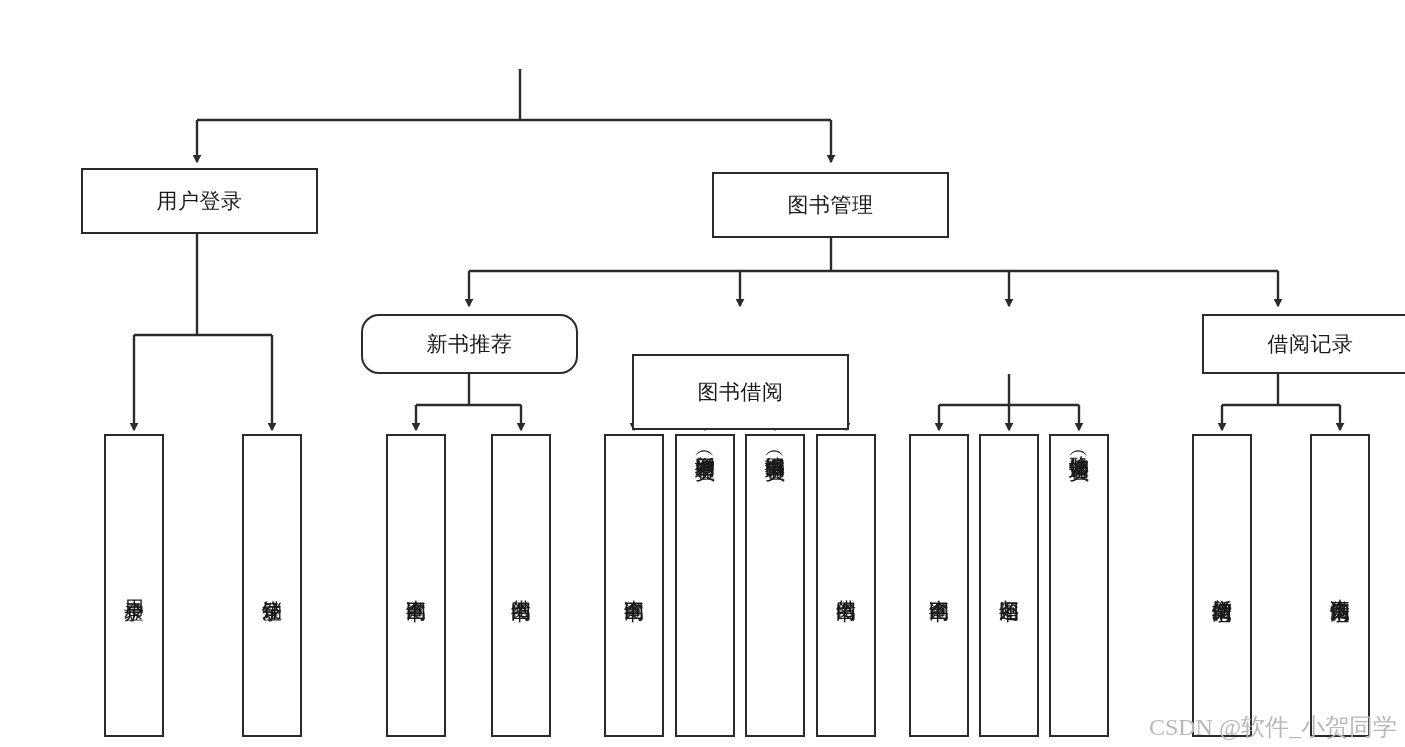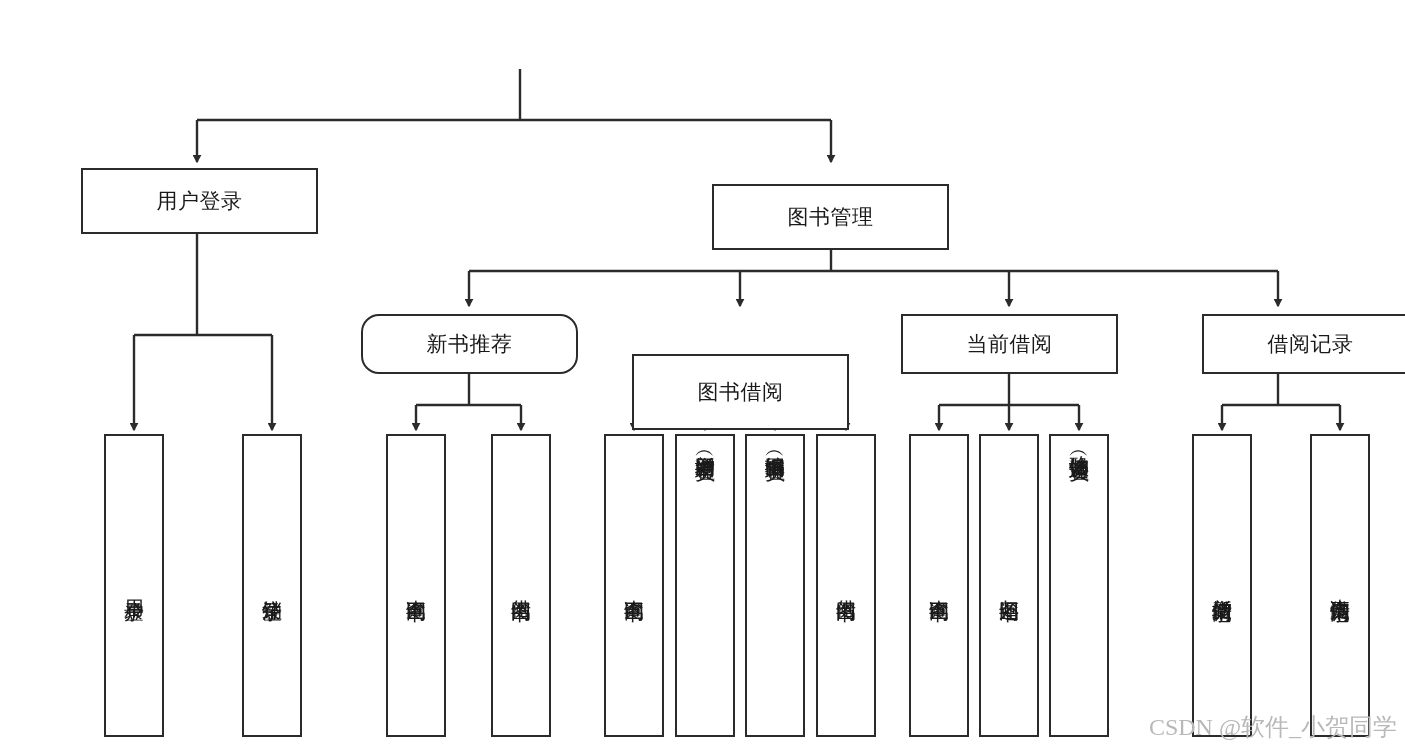--- a/index.html
+++ b/index.html
@@ -137,35 +137,32 @@
       <path d="M 1222 405 L 1222 430" marker-end="url(#arrowhead)"></path>
       <path d="M 1340 405 L 1340 430" marker-end="url(#arrowhead)"></path>
     </g>
   </svg>
 
 
   <div class="node-box" style="left:81px; top:168px; width:237px; height:66px;">
     <span class="node-label-h">用户登录</span>
   </div>
 
-  <div class="node-box" style="left:712px; top:184px; width:237px; height:66px;">
+  <div class="node-box" style="left:712px; top:172px; width:237px; height:66px;">
     <span class="node-label-h">图书管理</span>
   </div>
 
   <div class="node-box" style="left:361px; top:314px; width:217px; height:60px;border-radius:18px;">
     <span class="node-label-h">新书推荐</span>
   </div>
 
   <div class="node-box" style="left:632px; top:314px; width:217px; height:76px;margin-top:40px;">
     <span class="node-label-h">图书借阅</span>
   </div>
 
-  <div class="node-box" style="left:901px; top:314px; width:217px; height:60px;">
-    <span class="node-label-h">当前借阅</span>
-  </div>
 
   <div class="node-box" style="left:1170px; top:314px; width:217px; height:60px;margin-left:32px;">
     <span class="node-label-h">借阅记录</span>
   </div>
 
   <div class="node-box node-leaf" style="left:104px; top:434px; width:60px; height:303px;">
     <div class="leaf-inner">
         <span class="node-label-v">用户登录</span>
       </div>
   </div>

